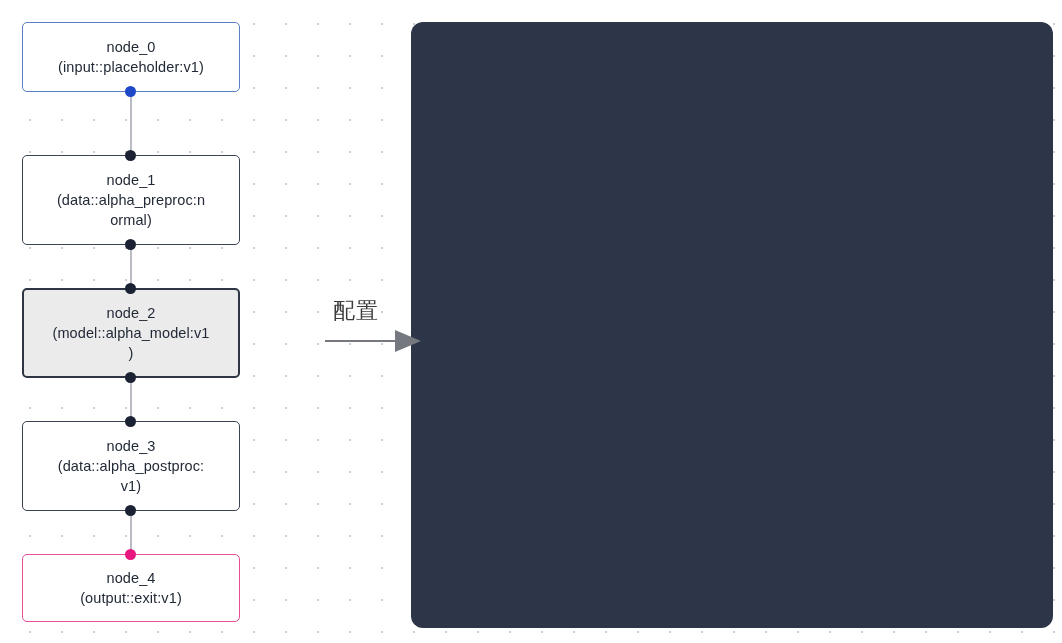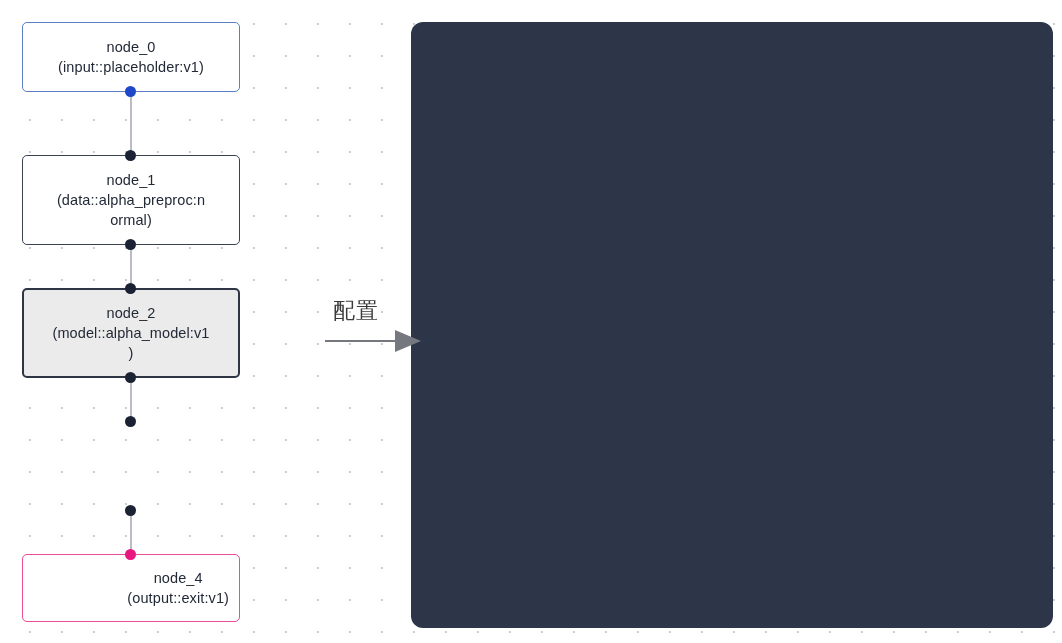--- a/index.html
+++ b/index.html
@@ -26,27 +26,27 @@
     box-sizing:border-box;
     background:#ffffff;
     border:1.6px solid #3a4253;
     border-radius:5px;
     display:flex;align-items:center;justify-content:center;
     text-align:center;
     color:#222a37;
     font-size:14.5px;
     line-height:20px;
     letter-spacing:.1px;
-    padding:2px 10px;
+    padding:2px 4px;
     z-index:3;
   }
   .node .nlabel{white-space:pre-line;}
   .node.n0{border-color:#5b7fc4;}
   .node.n2{background:#ebebeb;border-width:2.3px;border-color:#2e3545;}
-  .node.n4{border-color:#e84d95;border-width:1.8px;justify-content:flex-end;}
+  .node.n4{border-color:#e84d95;border-width:1.8px;}
 
   .handle{
     position:absolute;width:11px;height:11px;border-radius:50%;
     background:#1b2233;z-index:6;
   }
   .handle.blue{background:#1f48c8;}
   .handle.pink{background:#e8167f;}
 
   .edge{
     position:absolute;width:2.4px;background:#b9bcc4;z-index:2;
@@ -165,20 +165,25 @@
   <div class="handle" style="left:125px;top:239px;"></div>
 
   <div class="node n2" style="left:22px;top:288px;width:218px;height:90px;">
     <span class="nlabel">node_2
 (model::alpha_model:v1
 )</span>
   </div>
   <div class="handle" style="left:125px;top:283px;"></div>
   <div class="handle" style="left:125px;top:372px;"></div>
 
+  <div class="node" style="left:22px;top:421px;width:218px;height:90px;">
+    <span class="nlabel">node_3
+(data::alpha_postproc:
+v1)</span>
+  </div>
   <div class="handle" style="left:125px;top:416px;"></div>
   <div class="handle" style="left:125px;top:505px;"></div>
 
   <div class="node n4" style="left:22px;top:554px;width:218px;height:68px;">
     <span class="nlabel">node_4
 (output::exit:v1)</span>
   </div>
   <div class="handle pink" style="left:125px;top:549px;"></div>
 
   <div class="arrow-group" style="left:292px;top:296px;width:100px;height:62px;">

